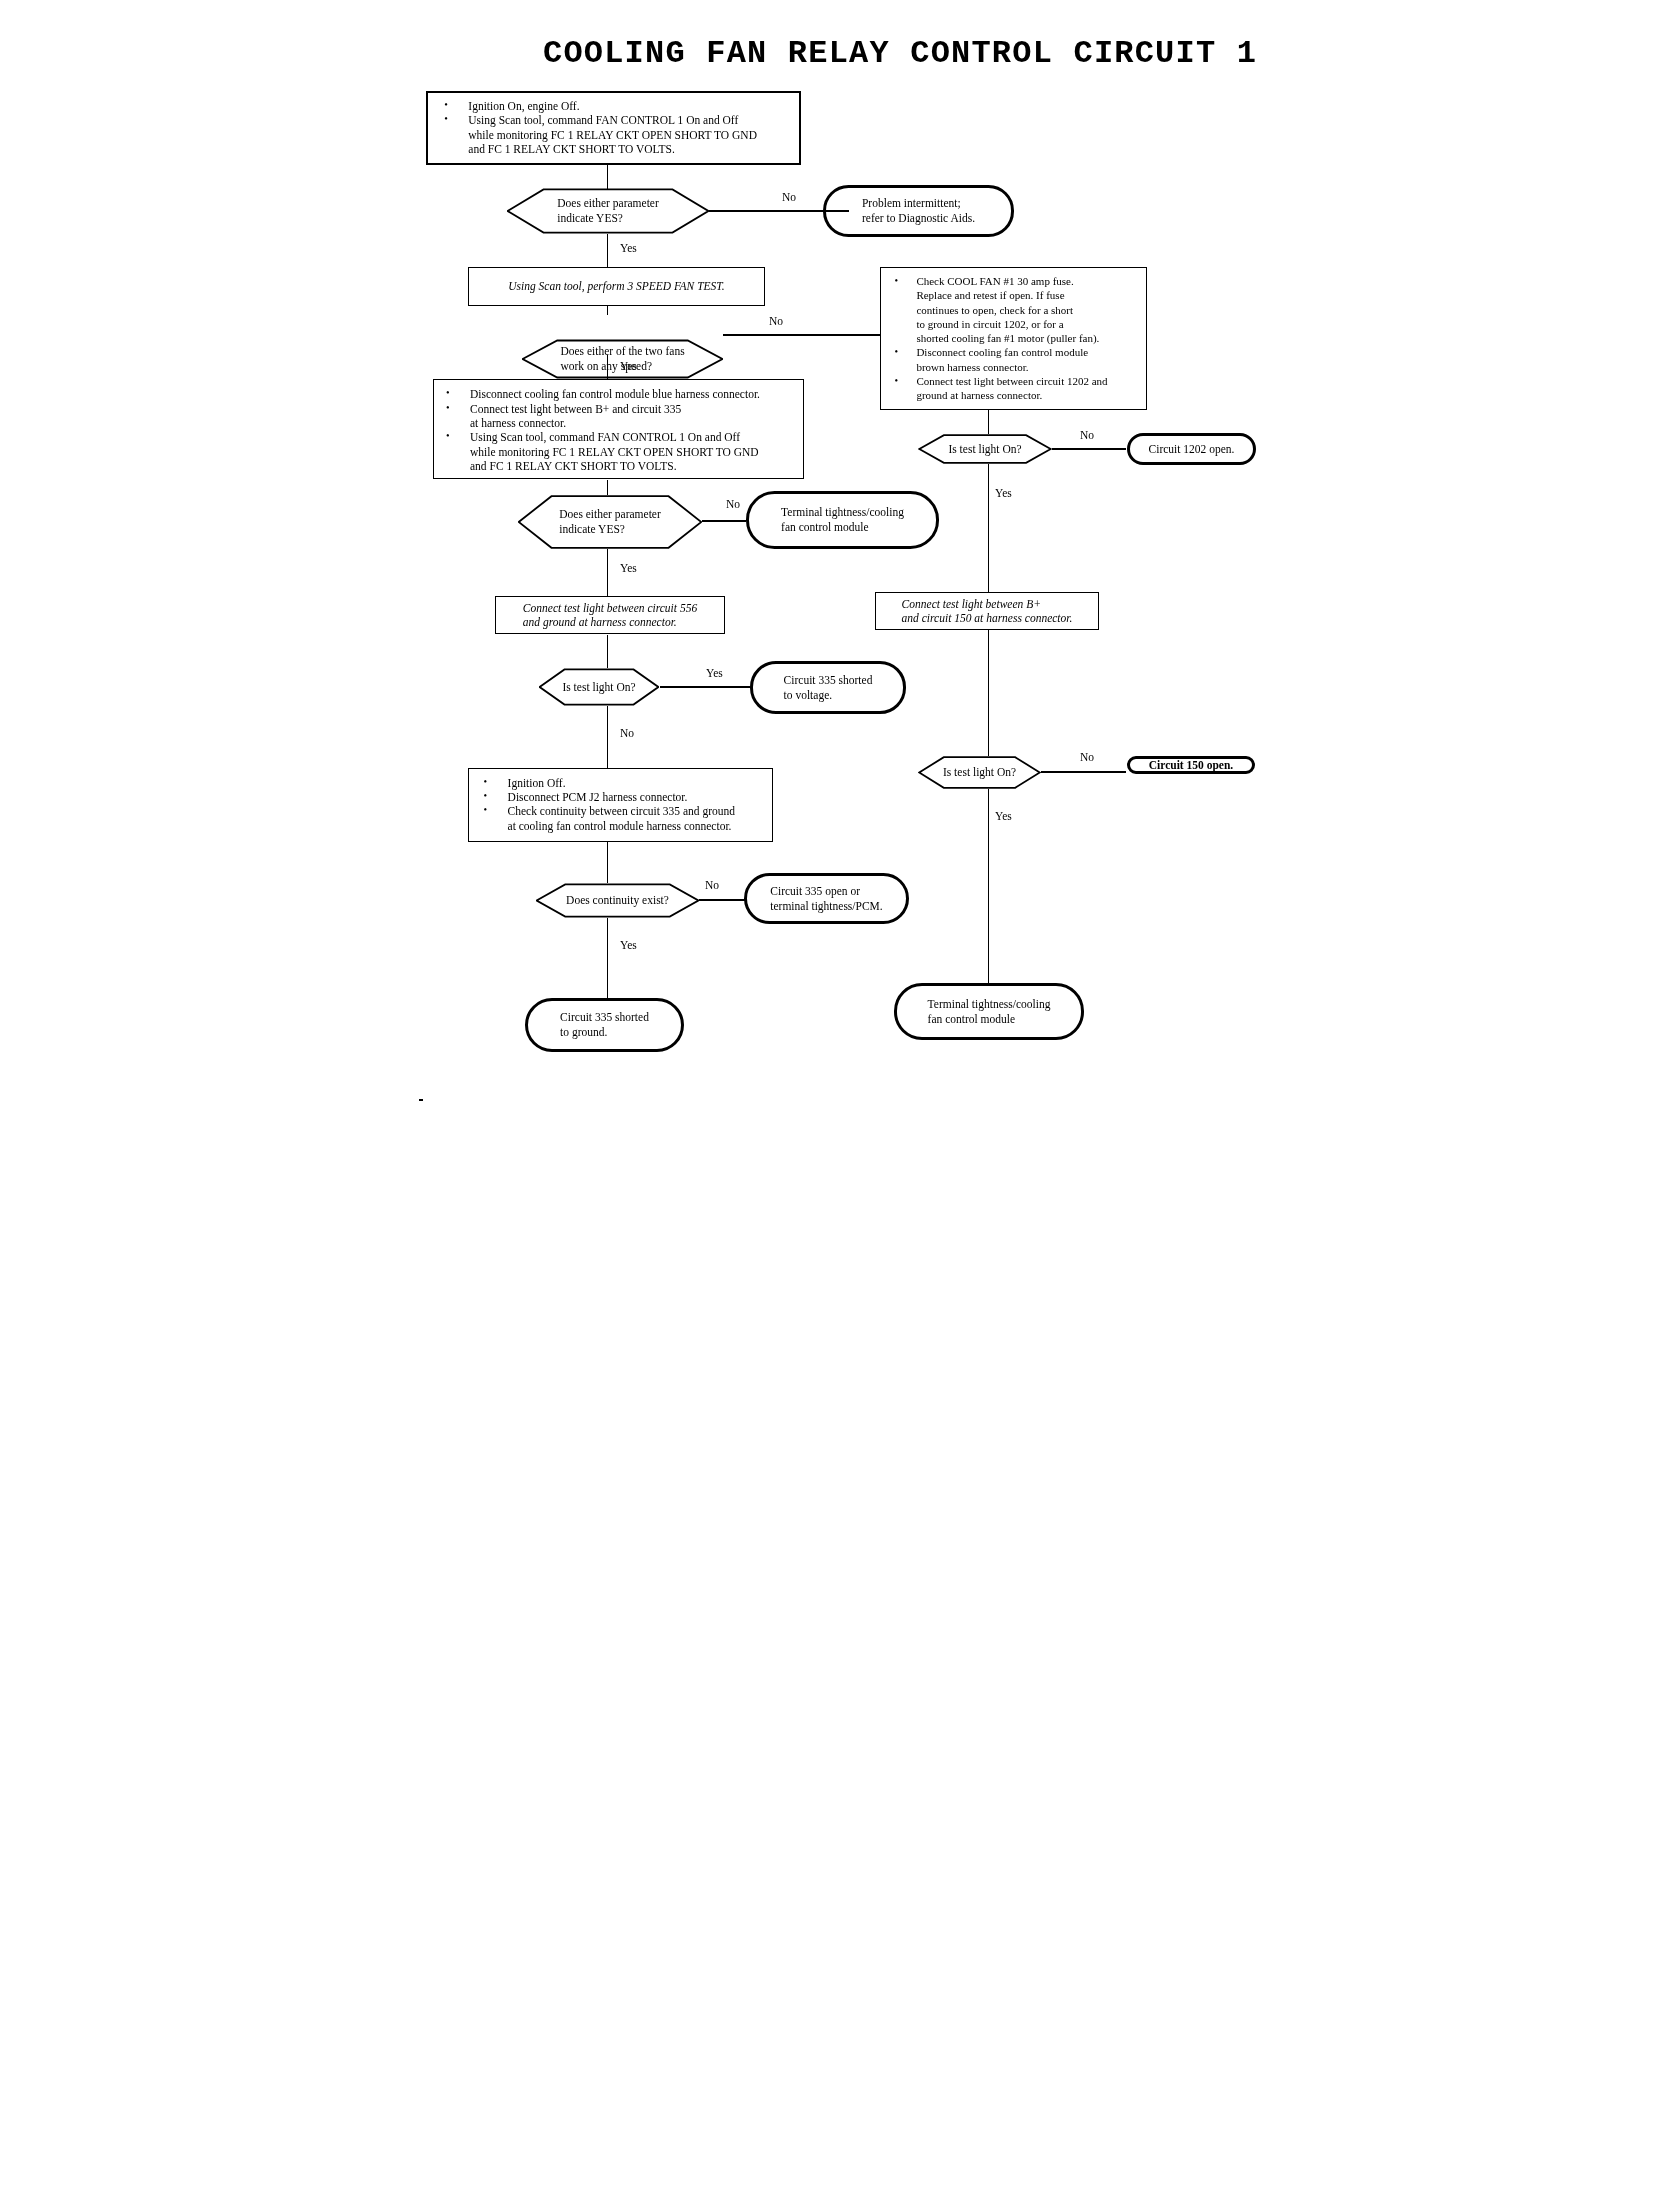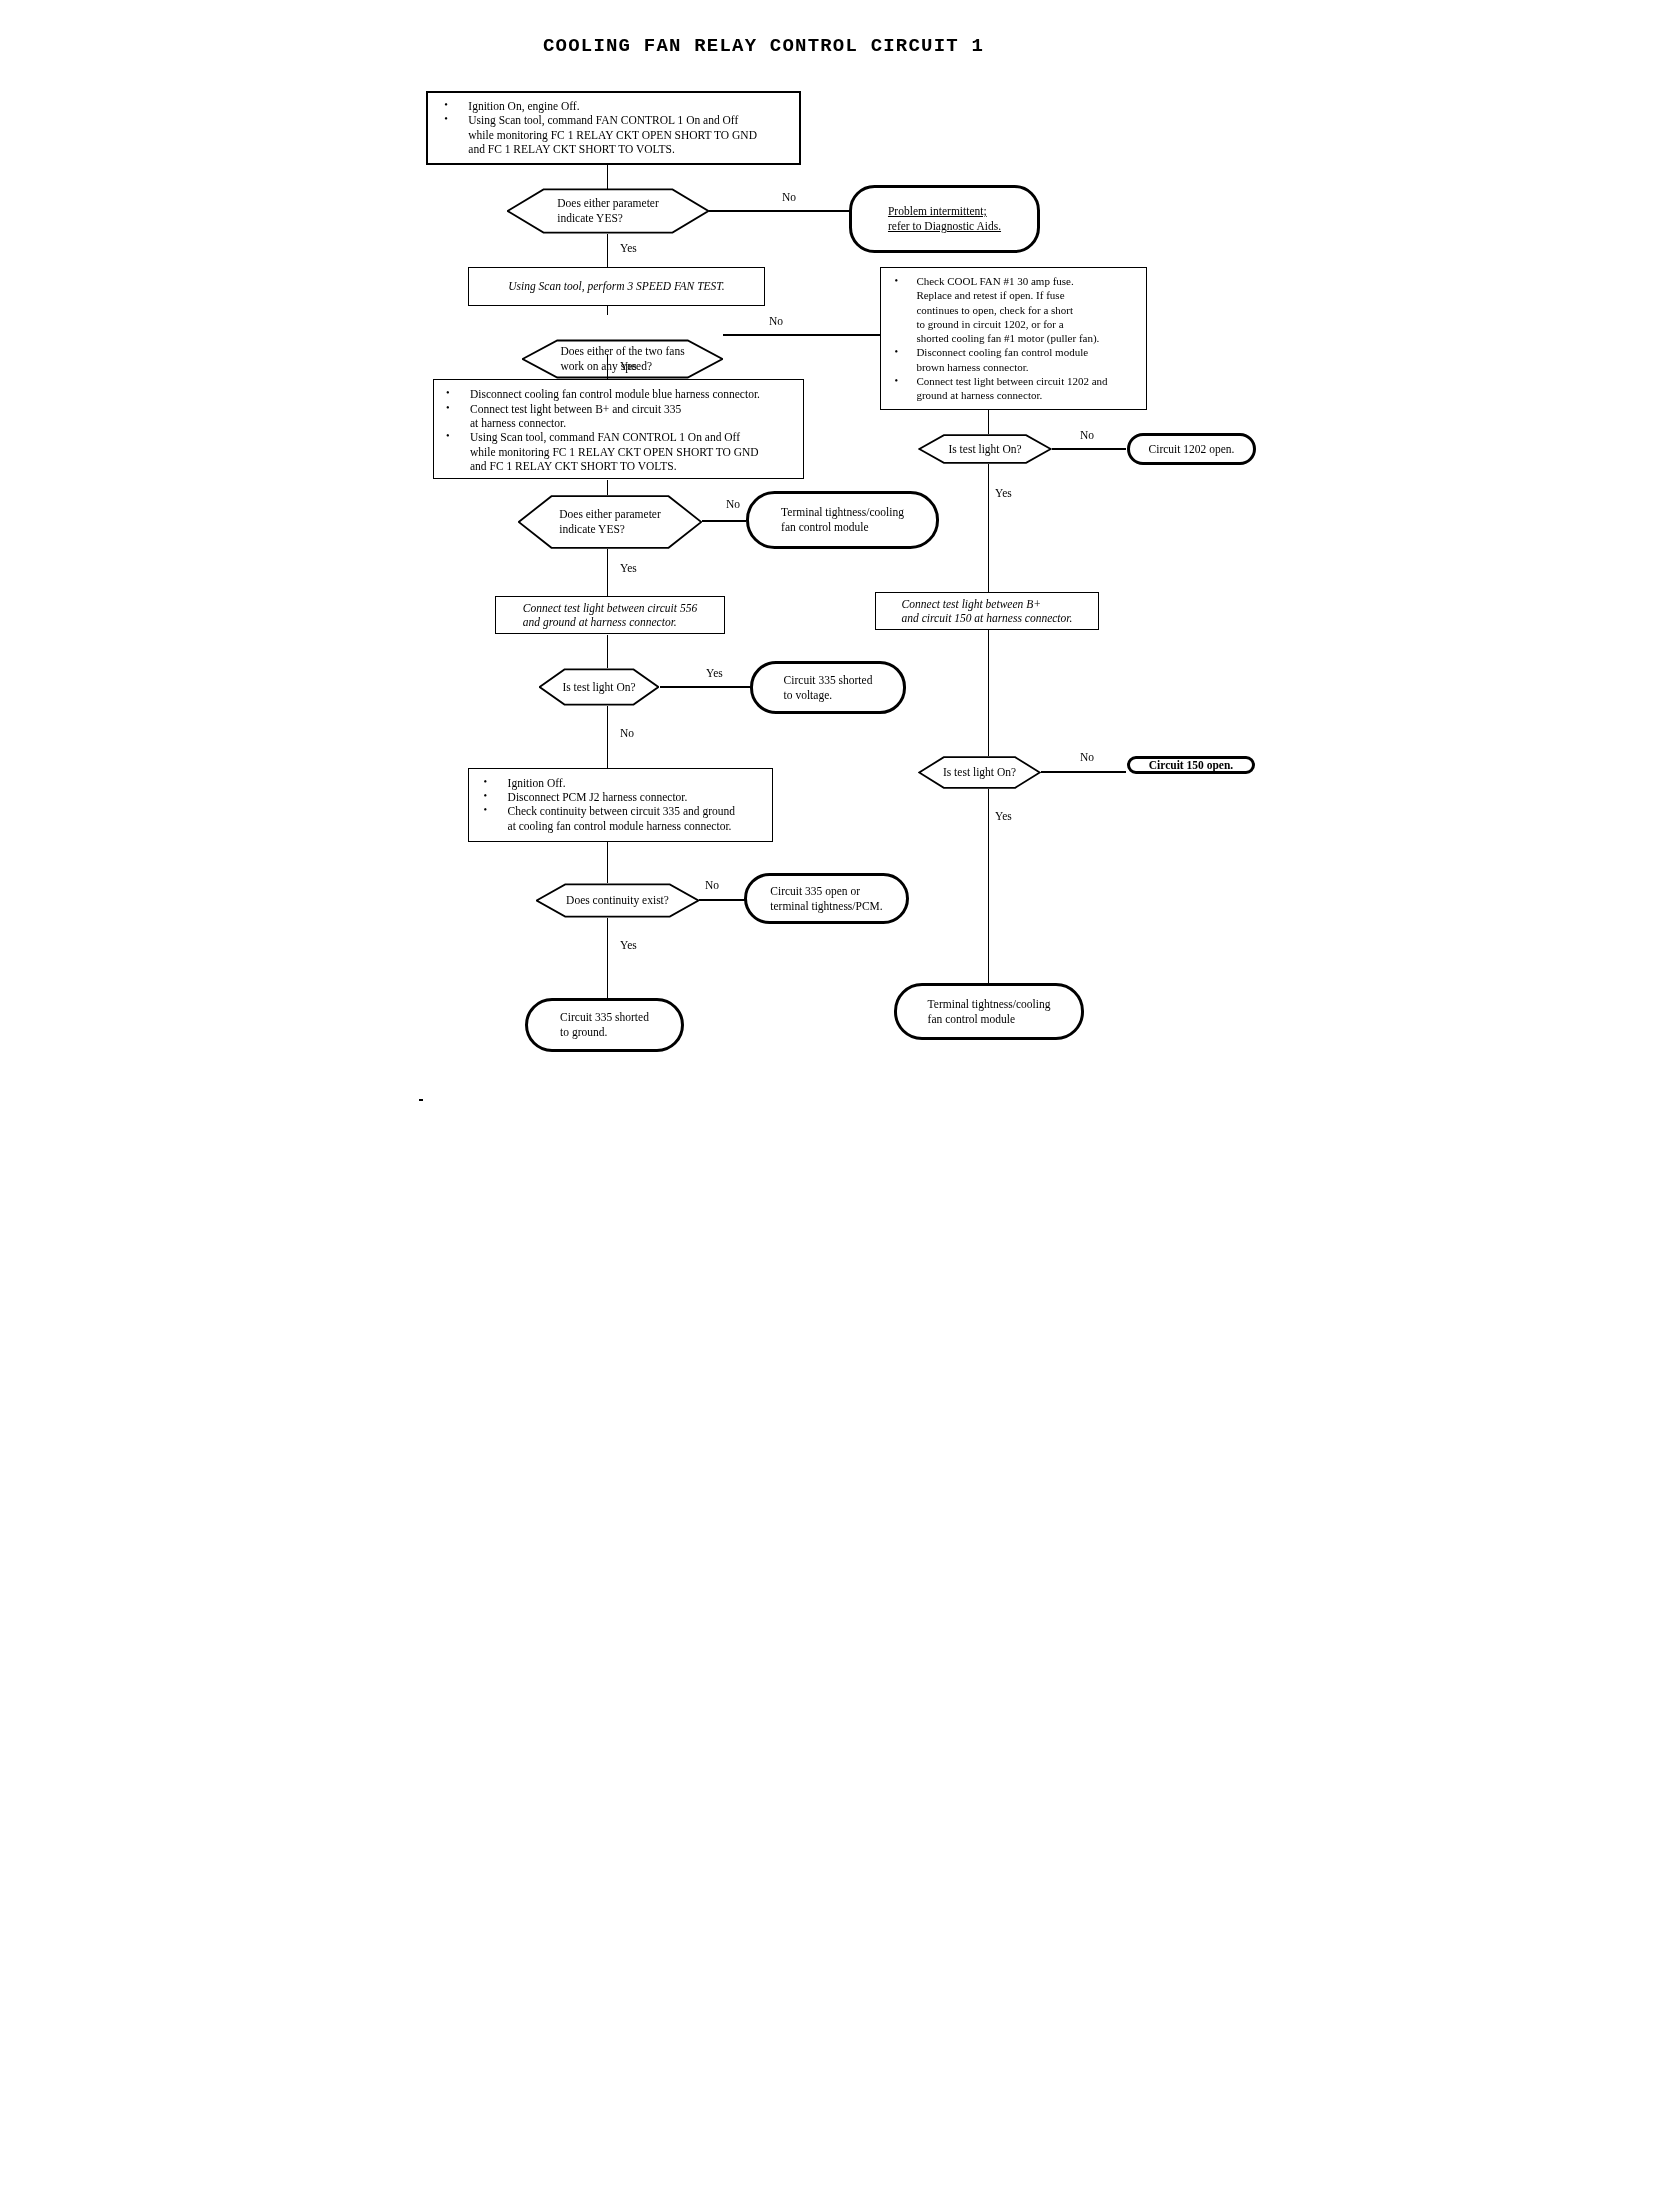--- a/index.html
+++ b/index.html
@@ -1,17 +1,17 @@
 <!DOCTYPE html>
 <html style="font-size:9.7px"><head>
 <meta charset="utf-8">
 <style>
   html,body{margin:0;padding:0;background:#ffffff;}
   #canvas{position:relative;width:838px;height:1103px;margin:0 auto;background:#fff;overflow:hidden;color:#000;}
-  .title{position:absolute;font-family:"Liberation Mono",monospace;font-weight:bold;font-size:19px;letter-spacing:1.2px;white-space:nowrap;}
+  .title{position:absolute;font-family:"Liberation Mono",monospace;font-weight:bold;font-size:32px;letter-spacing:1.2px;white-space:nowrap;}
   .box{position:absolute;background:#fff;border:1.8px solid #000;box-sizing:border-box;font-family:"Liberation Serif",serif;font-size:11.5px;line-height:1.25;}
   .box.thick{border-width:2.4px;}
   .box.flexc{display:flex;align-items:center;justify-content:center;font-style:italic;}
   .cblock{white-space:pre-line;text-align:left;}
   .bullets{padding:6px 4.9px 4.9px 16px;}
   .bi{display:flex;align-items:flex-start;}
   .dot{width:24px;flex:0 0 24px;font-size:10.3px;line-height:inherit;}
   .bt{white-space:pre-line;flex:1;}
   .decision{position:absolute;text-decoration:underline;}
   .decision svg{position:absolute;left:0;top:0;width:100%;height:100%;display:block;}
@@ -48,21 +48,21 @@
   <div class="decision" style="left:88px;top:188px;width:202px;height:46px;">
     <svg viewBox="0 0 332 75">
         <polygon points="1,37.5 60,2 272,2 331,37.5 272,73 60,73" fill="#fff" stroke="#000" stroke-width="3"></polygon>
       </svg>
     <div class="dtext">
         <span class="cblock">Does either parameter
 indicate YES?</span>
       </div>
   </div>
 
-  <div class="terminal" style="left:430px;top:185px;width:191px;height:68px;border-radius:25.5px;text-decoration:underline;">
+  <div class="terminal" style="left:404px;top:185px;width:191px;height:52px;border-radius:25.5px;">
     <span class="cblock">Problem intermittent;
 refer to Diagnostic Aids.</span>
   </div>
 
   <div class="box flexc" style="left:49px;top:267px;width:297px;height:39px;">
     <span class="cblock">Using Scan tool, perform 3 SPEED FAN TEST.</span>
   </div>
 
   <div class="decision" style="left:103px;top:315px;width:201px;height:40px;margin-top:24px;">
     <svg viewBox="0 0 331 65">

